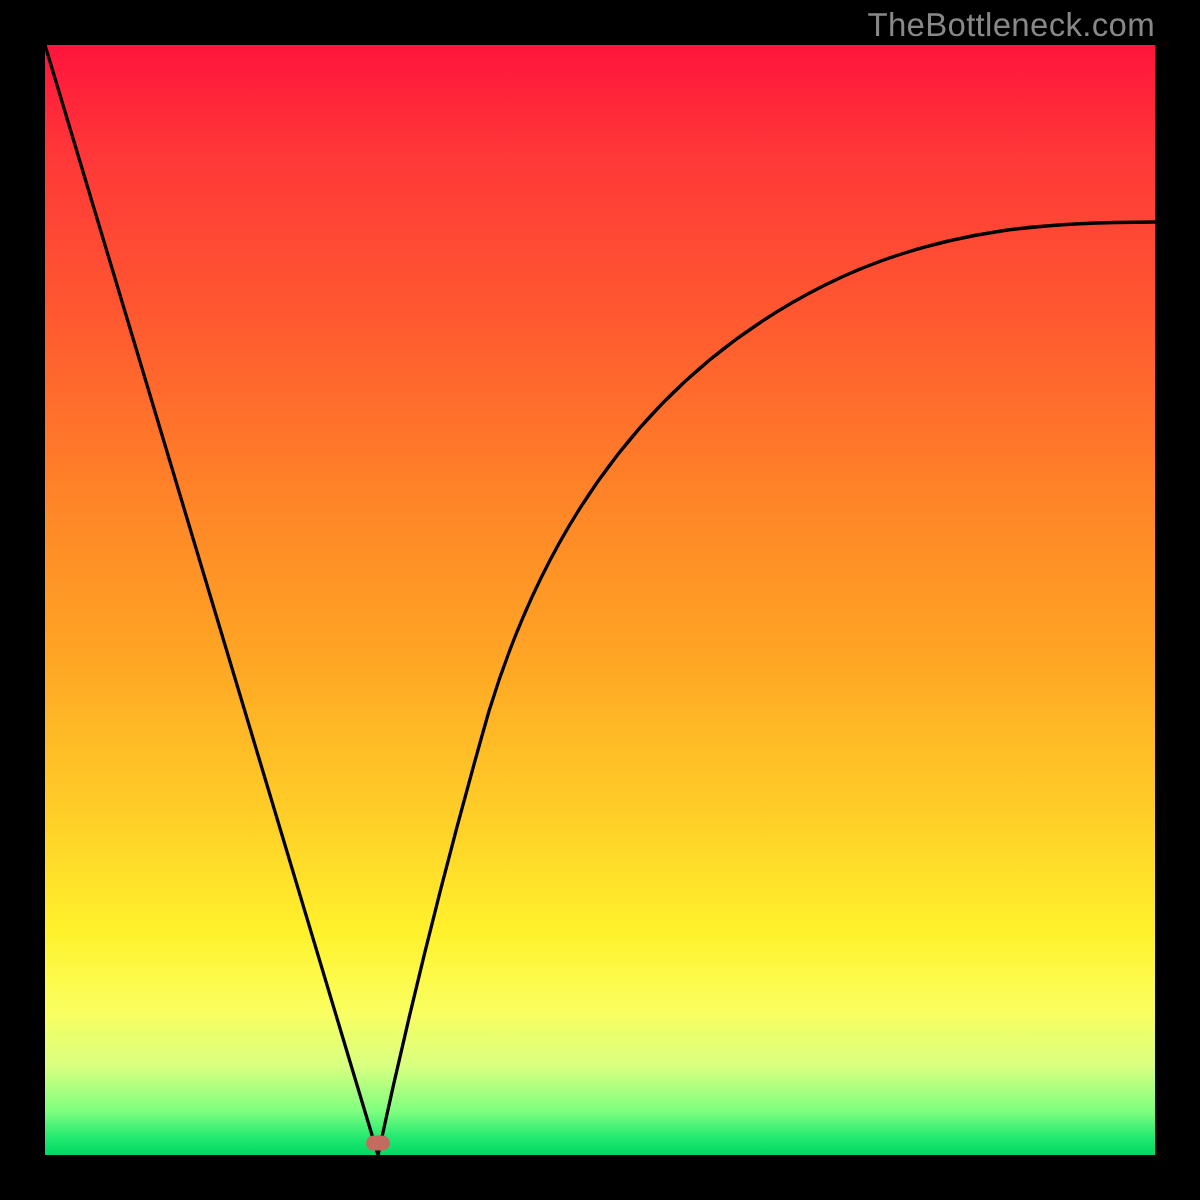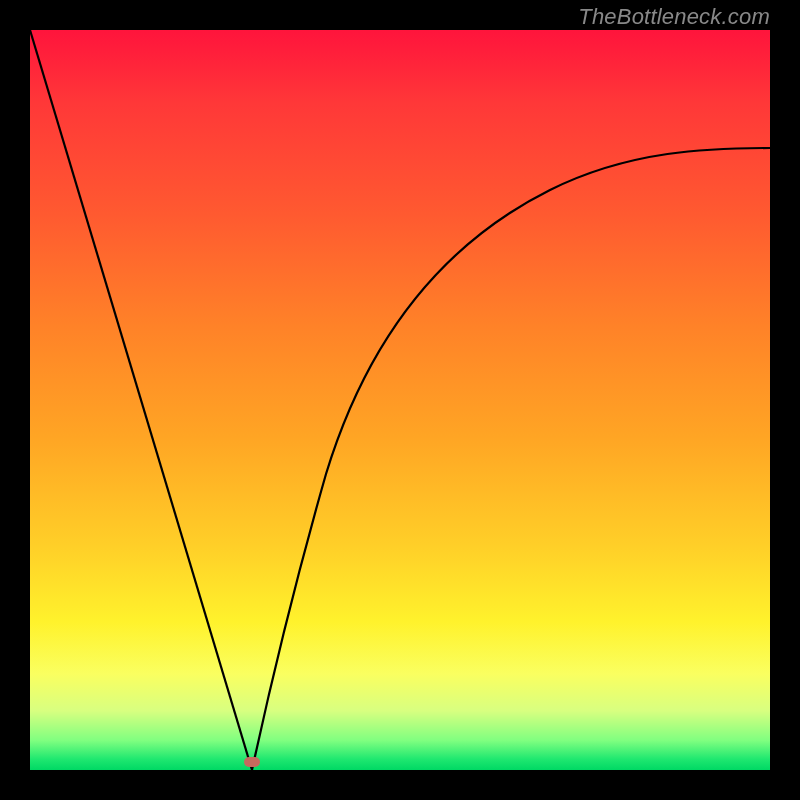--- a/index.html
+++ b/index.html
@@ -8,21 +8,20 @@
     width: 800px;
     height: 800px;
     overflow: hidden;
     background: #000;
     font-family: Arial, Helvetica, sans-serif;
   }
   .frame {
     position: absolute;
     inset: 0;
     background: #000;
-    font-style: italic;
   }
   .plot-area {
     position: absolute;
     left: 30px;
     top: 30px;
     width: 740px;
     height: 740px;
     
     background: linear-gradient(
       to bottom,

